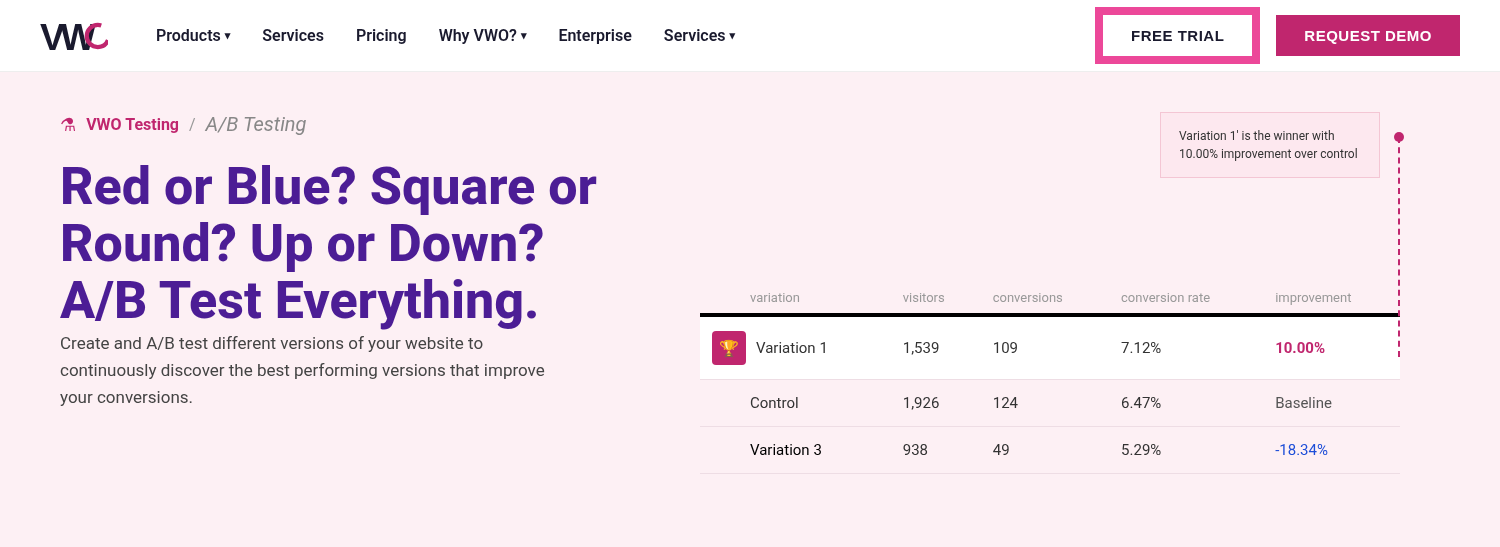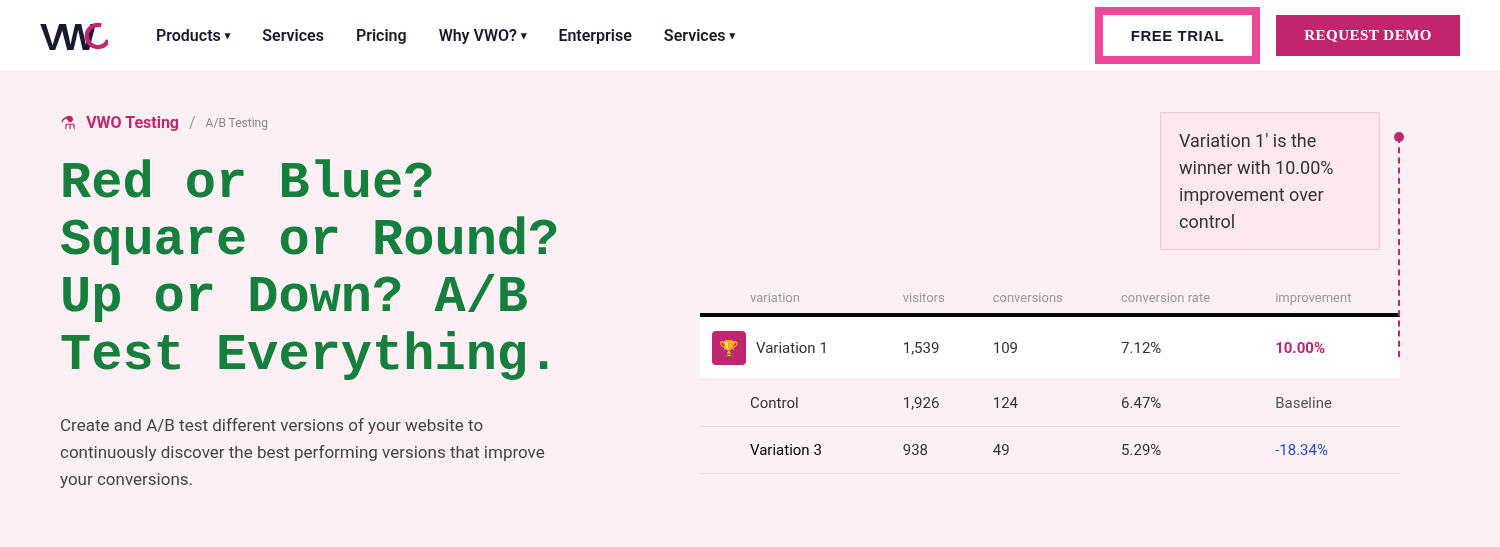--- a/index.html
+++ b/index.html
@@ -66,21 +66,20 @@
     }
     .btn-request-demo {
       padding: 12px 28px;
       border: none;
       background: #c0266e;
       color: #fff;
       font-size: 15px;
       font-weight: 700;
       cursor: pointer;
       letter-spacing: 0.5px;
-      font-family: Liberation Serif, serif;
     }
 
     
     .hero {
       background: #fdf0f4;
       display: flex;
       align-items: flex-start;
       padding: 40px 60px 40px 60px;
       min-height: 475px;
       gap: 60px;
@@ -102,30 +101,29 @@
     .breadcrumb-vwo {
       font-size: 16px;
       font-weight: 700;
       color: #c0266e;
     }
     .breadcrumb-sep {
       color: #999;
       font-size: 16px;
     }
     .breadcrumb-page {
-      font-size: 12px;
+      font-size: 20px;
       color: #888;
+      font-style: italic;
     }
     .hero-title {
       font-size: 52px;
       font-weight: 800;
-      color: #15803d;
+      color: #4c1d95;
       line-height: 1.1;
-      margin-bottom: 28px;
-      font-family: Liberation Mono, monospace;
     }
     .hero-desc {
       font-size: 17px;
       color: #444;
       line-height: 1.6;
       max-width: 500px;
     }
 
     
     .hero-right {
@@ -136,21 +134,21 @@
 
     
     .tooltip-box {
       position: absolute;
       top: 0;
       right: 60px;
       background: #fde8ef;
       border: 1px solid #f4c6d4;
       padding: 14px 18px;
       max-width: 220px;
-      font-size: 18px;
+      font-size: 12px;
       color: #333;
       line-height: 1.5;
       z-index: 10;
     }
     .tooltip-dot {
       position: absolute;
       top: 20px;
       right: 36px;
       width: 10px;
       height: 10px;

